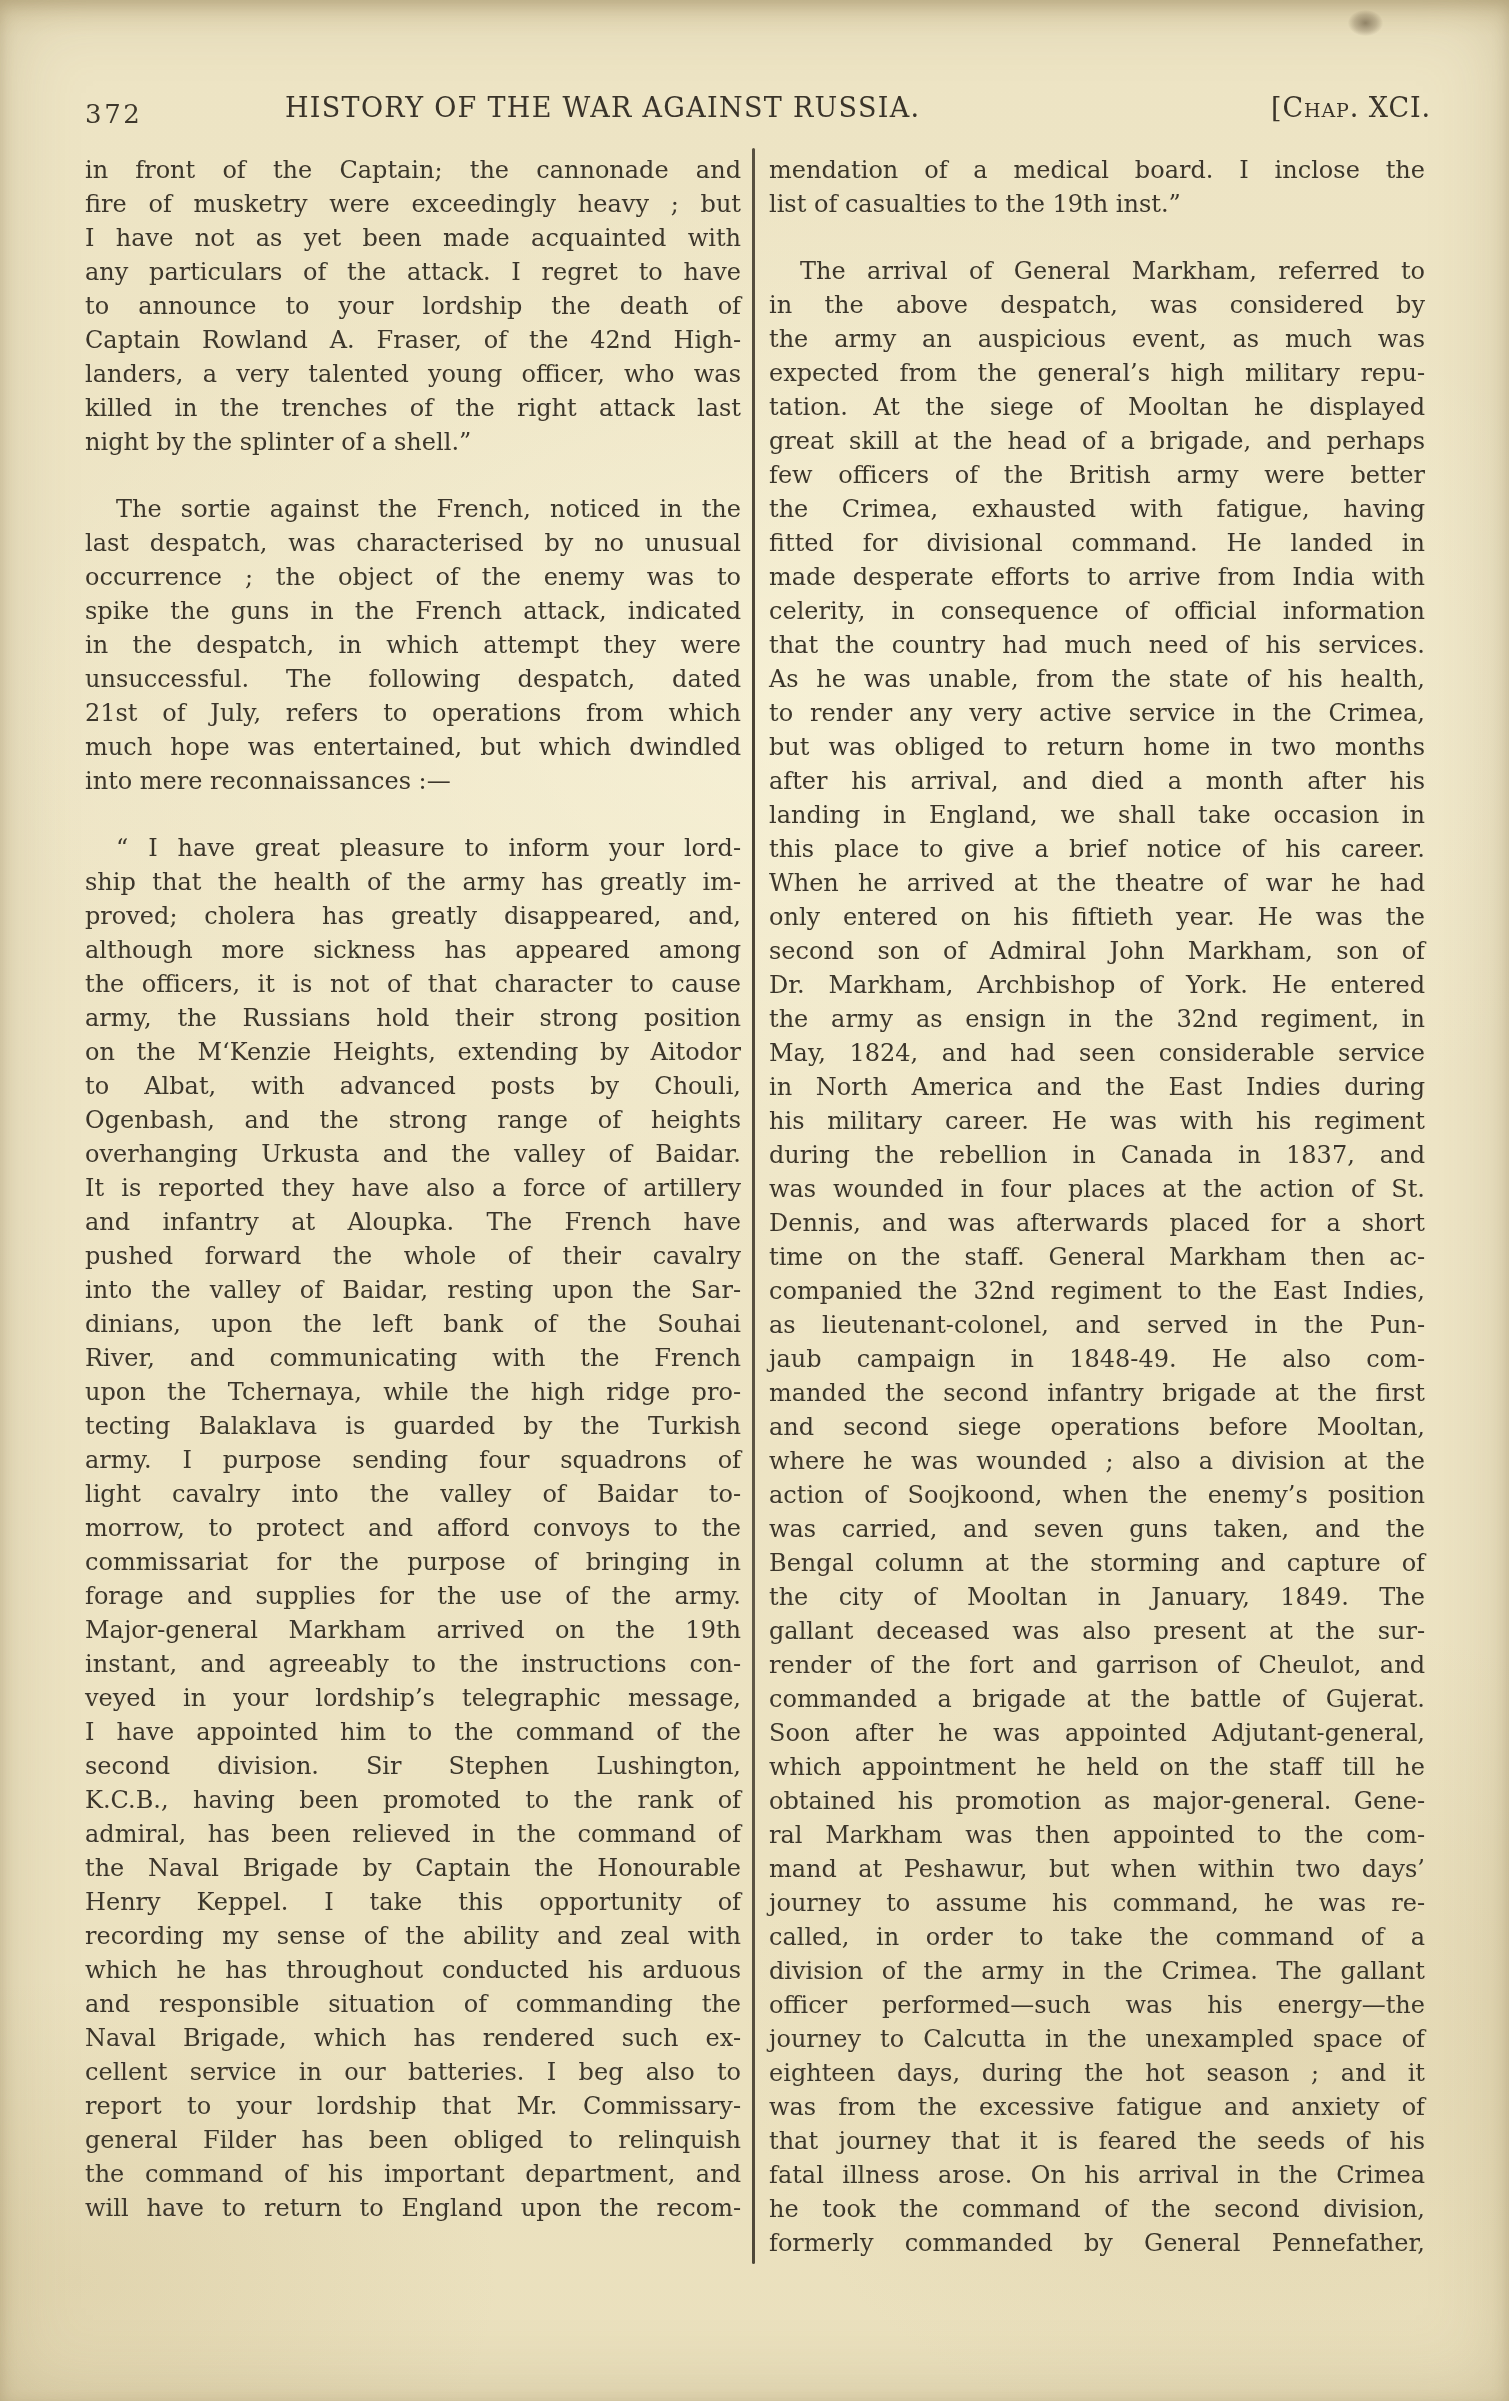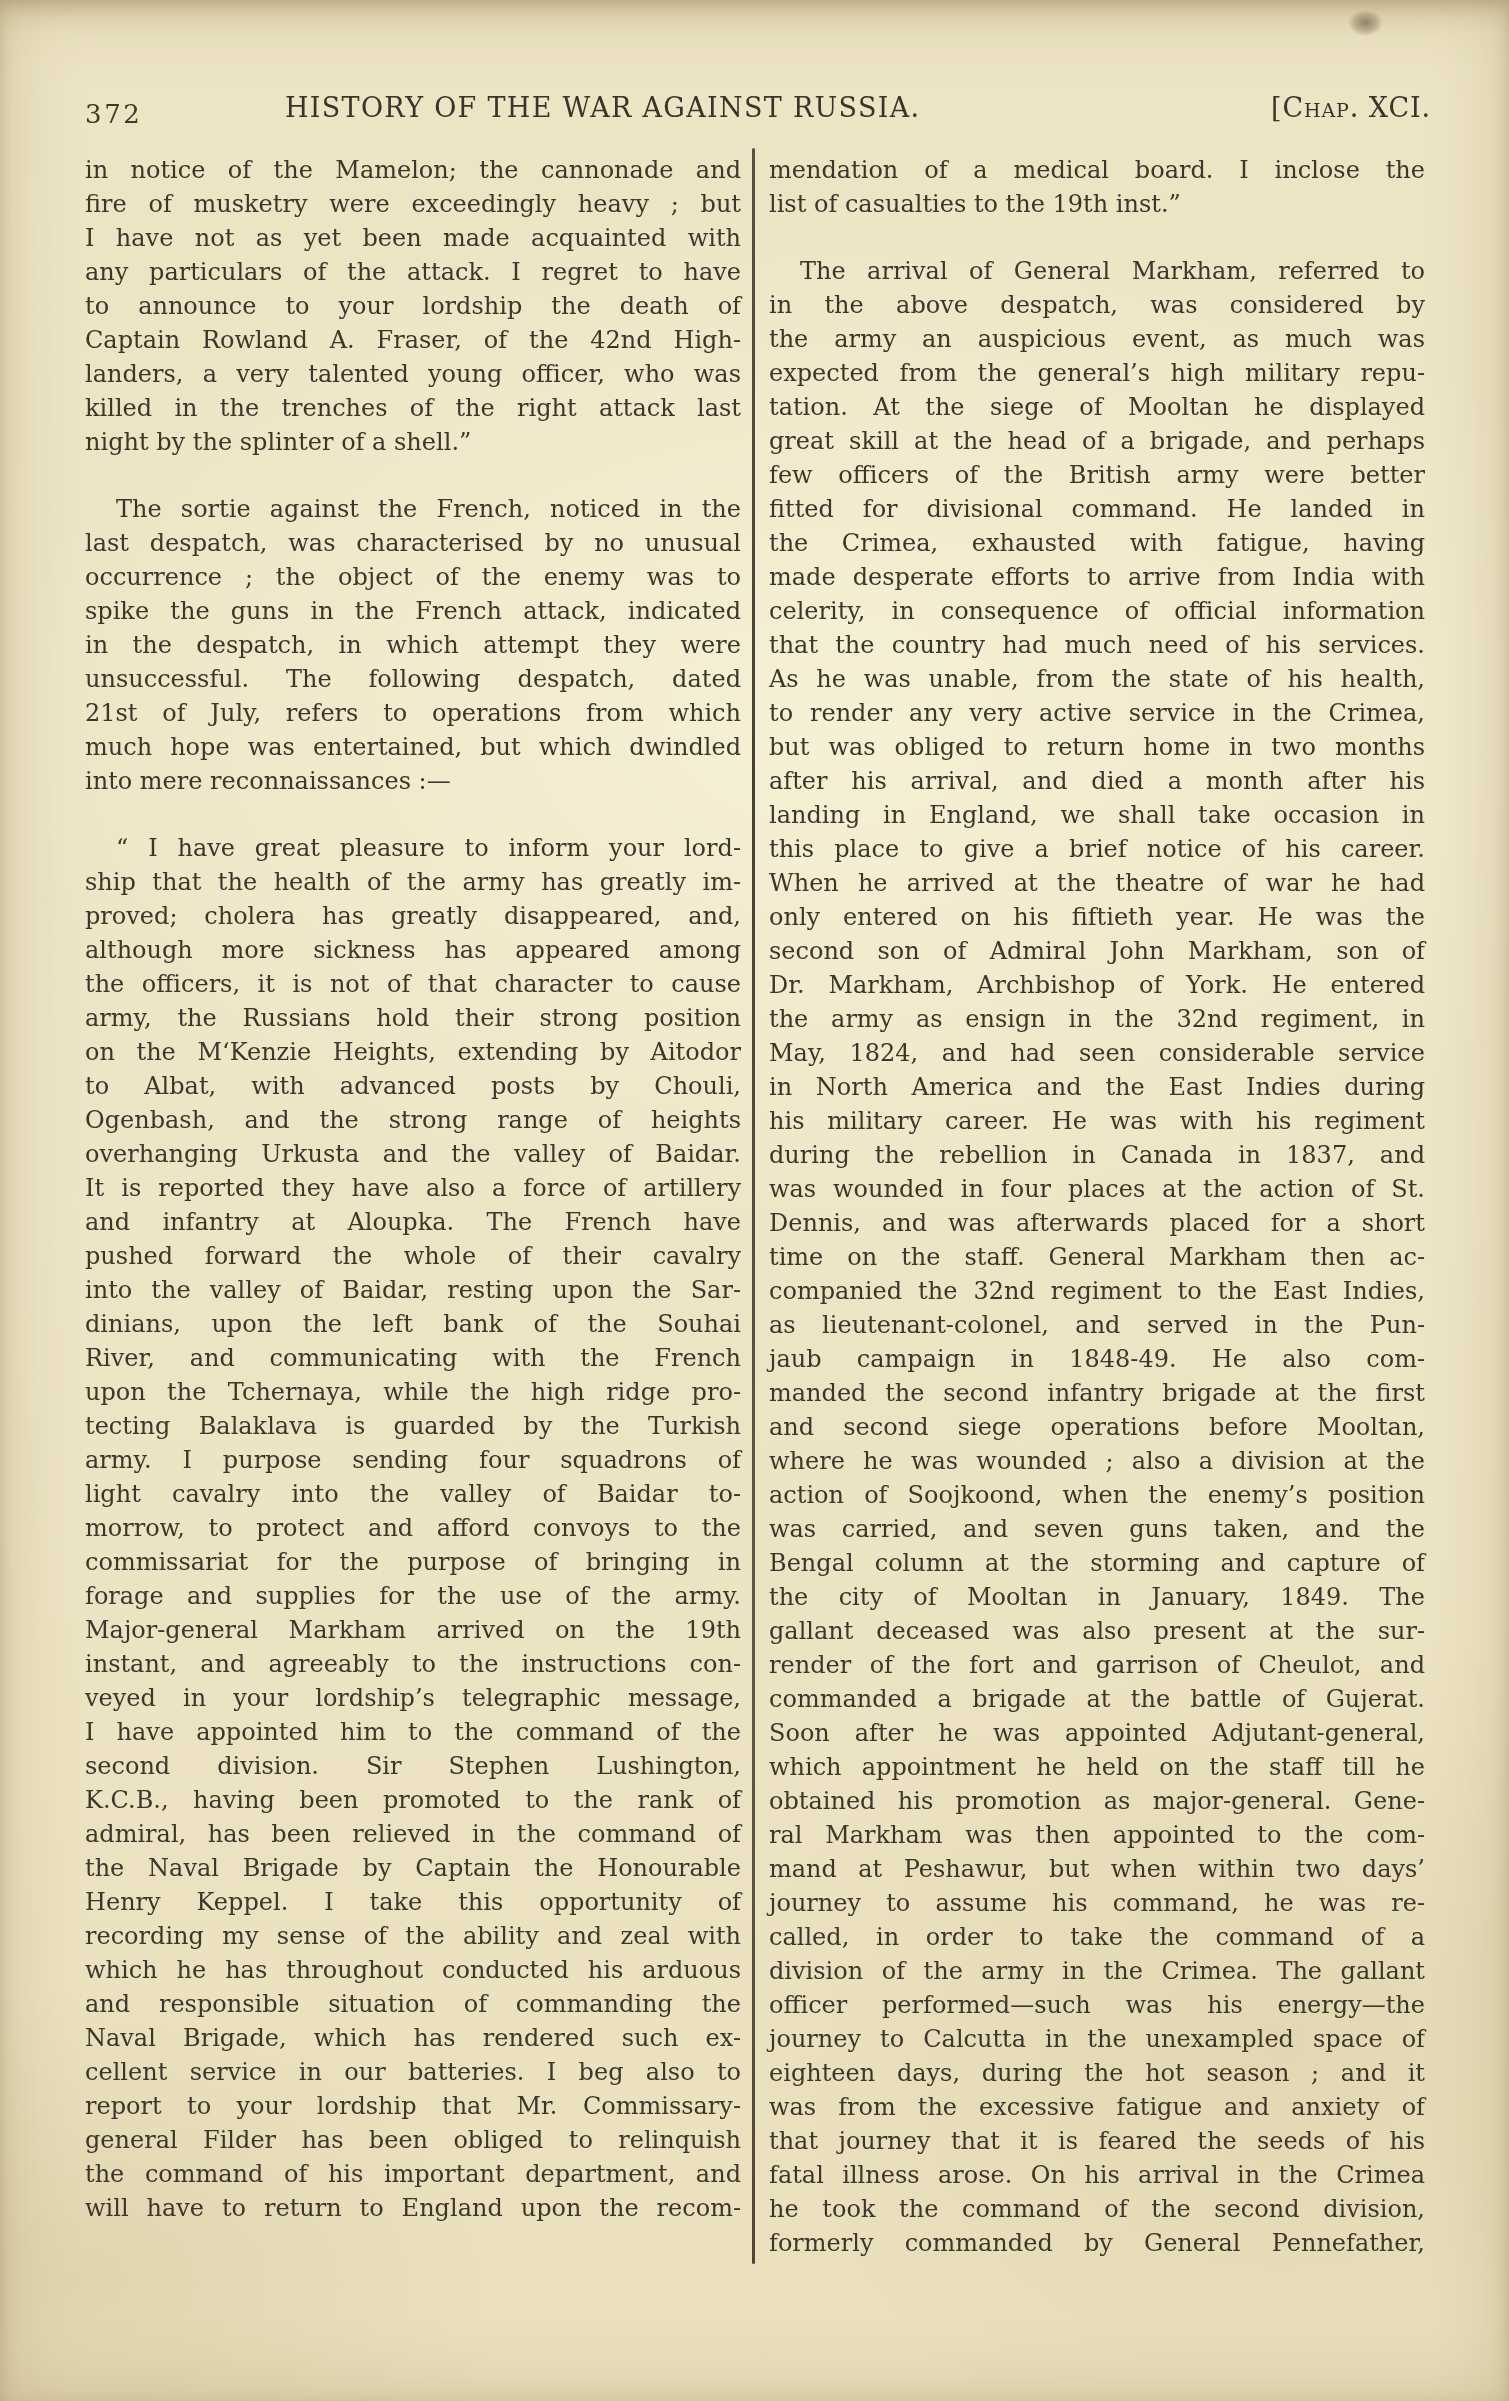--- a/index.html
+++ b/index.html
@@ -72,21 +72,21 @@
   <div class="header">
     <span class="pagenum">372</span>
     <span class="title">HISTORY OF THE WAR AGAINST RUSSIA.</span>
     <span class="chapter">[Chap. XCI.</span>
   </div>
 
   <div class="divider"></div>
 
   <div class="col col-left" id="col-left">
       <div class="para">
-        <div class="tline">in notice of the Mamelon; the cannonade and</div>
+        <div class="tline">in front of the Captain; the cannonade and</div>
         <div class="tline">fire of musketry were exceedingly heavy ; but</div>
         <div class="tline">I have not as yet been made acquainted with</div>
         <div class="tline">any particulars of the attack. I regret to have</div>
         <div class="tline">to announce to your lordship the death of</div>
         <div class="tline">Captain Rowland A. Fraser, of the 42nd High-</div>
         <div class="tline">landers, a very talented young officer, who was</div>
         <div class="tline">killed in the trenches of the right attack last</div>
         <div class="tline short">night by the splinter of a shell.”</div>
       </div>
       <div class="para">
@@ -150,22 +150,22 @@
         <div class="tline short">list of casualties to the 19th inst.”</div>
       </div>
       <div class="para">
         <div class="tline indent">The arrival of General Markham, referred to</div>
         <div class="tline">in the above despatch, was considered by</div>
         <div class="tline">the army an auspicious event, as much was</div>
         <div class="tline">expected from the general’s high military repu-</div>
         <div class="tline">tation. At the siege of Mooltan he displayed</div>
         <div class="tline">great skill at the head of a brigade, and perhaps</div>
         <div class="tline">few officers of the British army were better</div>
+        <div class="tline">the Crimea, exhausted with fatigue, having</div>
         <div class="tline">fitted for divisional command. He landed in</div>
-        <div class="tline">the Crimea, exhausted with fatigue, having</div>
         <div class="tline">made desperate efforts to arrive from India with</div>
         <div class="tline">celerity, in consequence of official information</div>
         <div class="tline">that the country had much need of his services.</div>
         <div class="tline">As he was unable, from the state of his health,</div>
         <div class="tline">to render any very active service in the Crimea,</div>
         <div class="tline">but was obliged to return home in two months</div>
         <div class="tline">after his arrival, and died a month after his</div>
         <div class="tline">landing in England, we shall take occasion in</div>
         <div class="tline">this place to give a brief notice of his career.</div>
         <div class="tline">When he arrived at the theatre of war he had</div>

